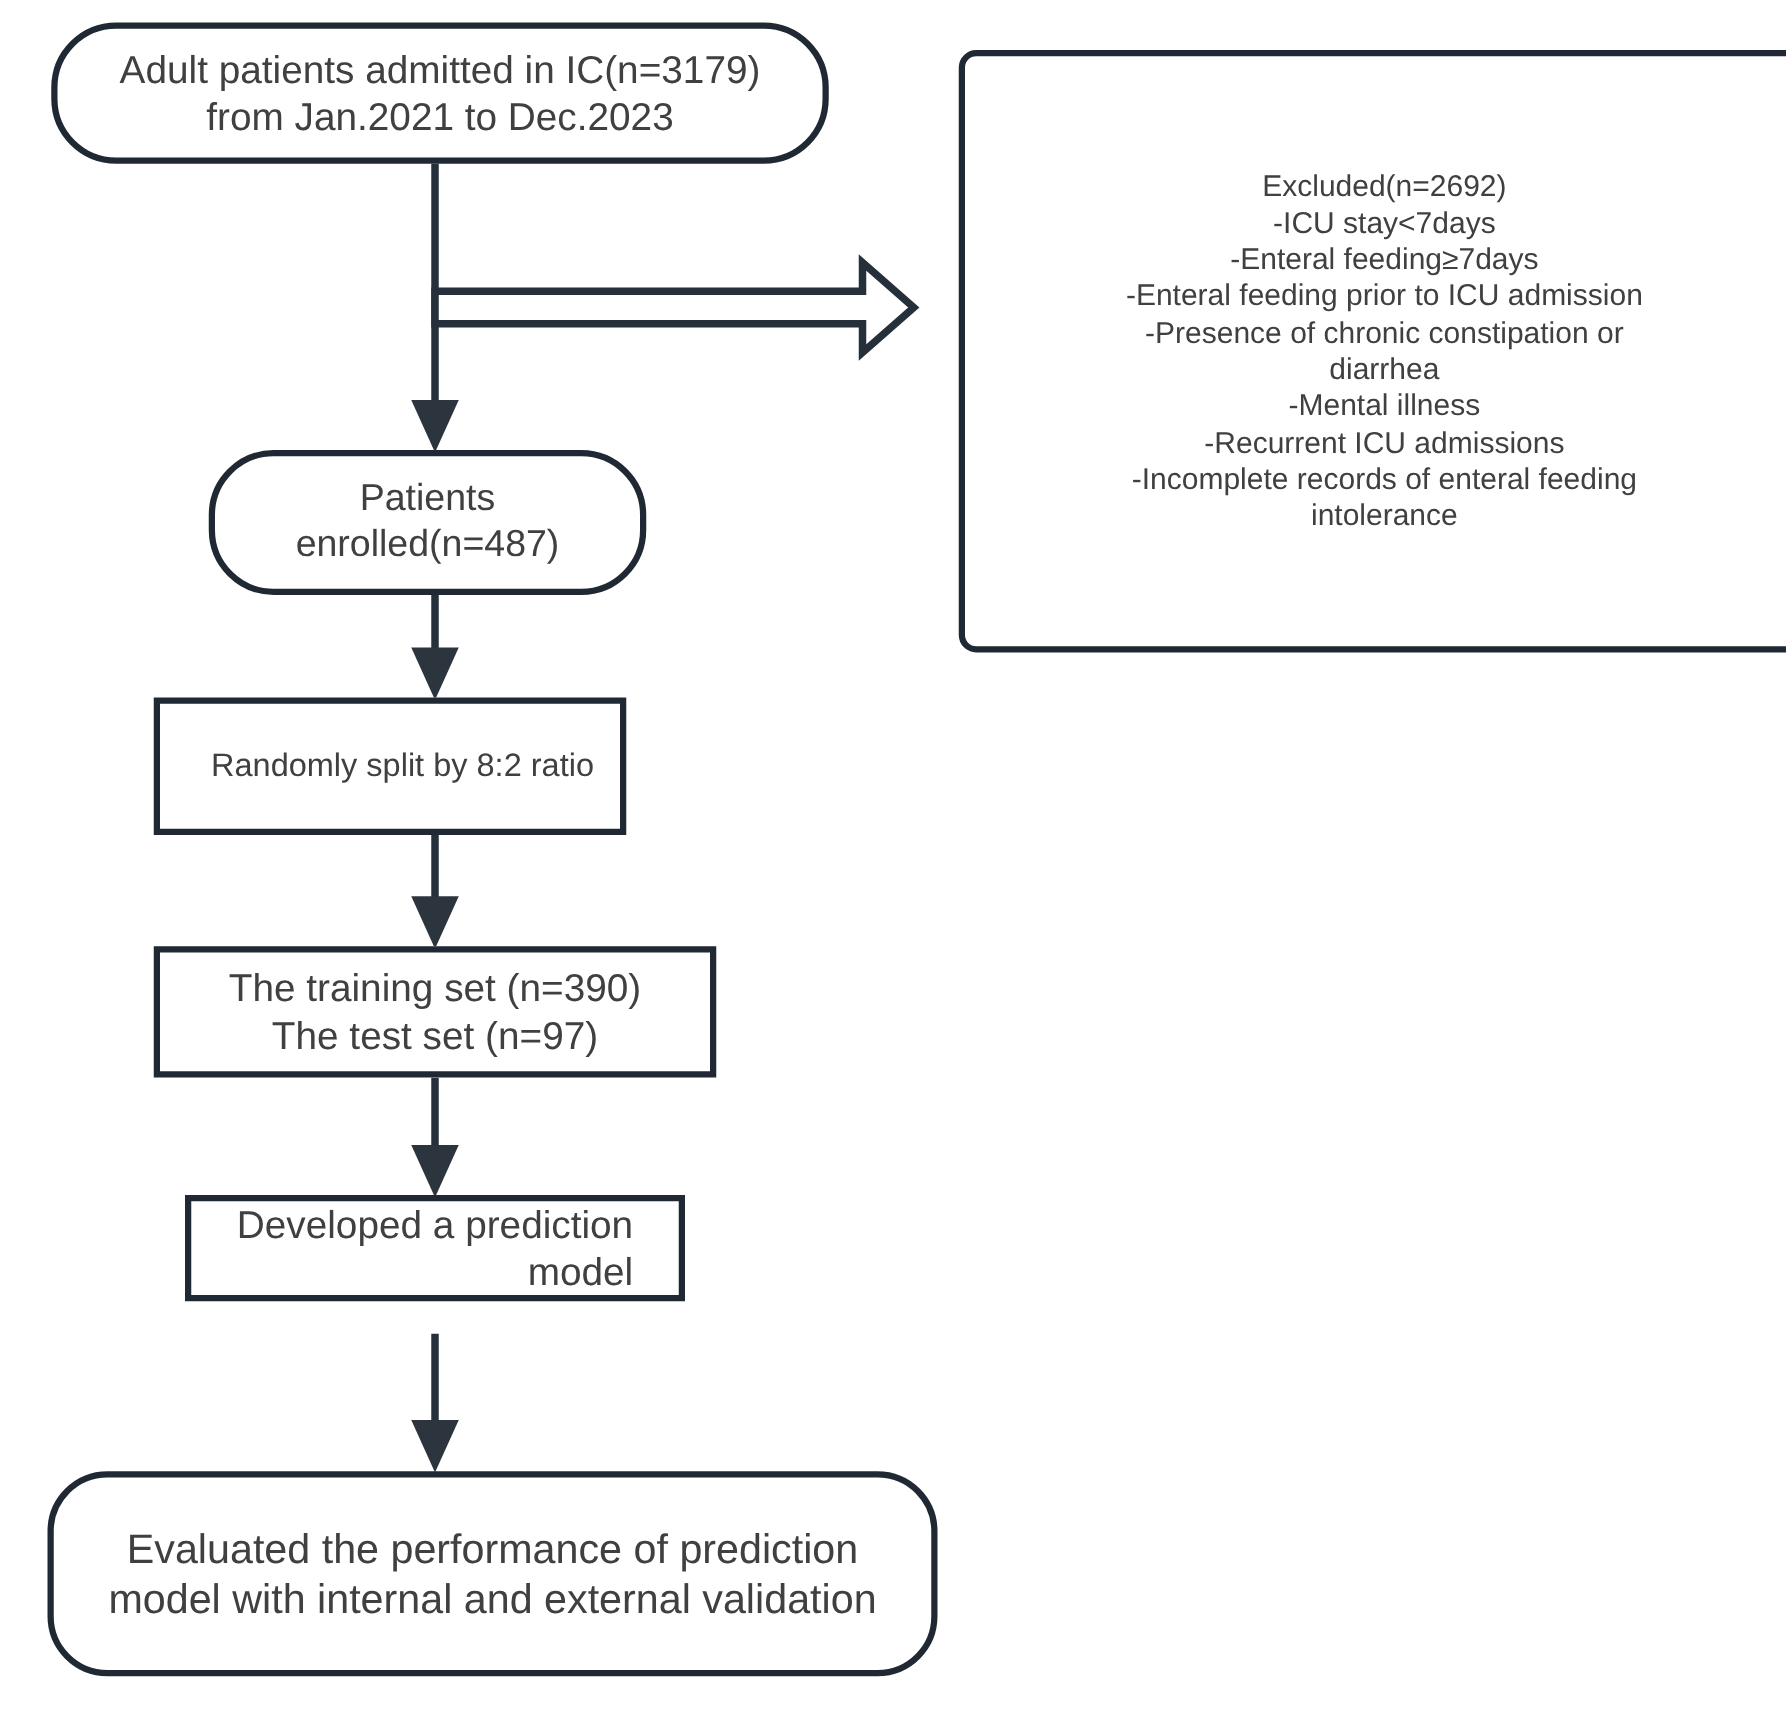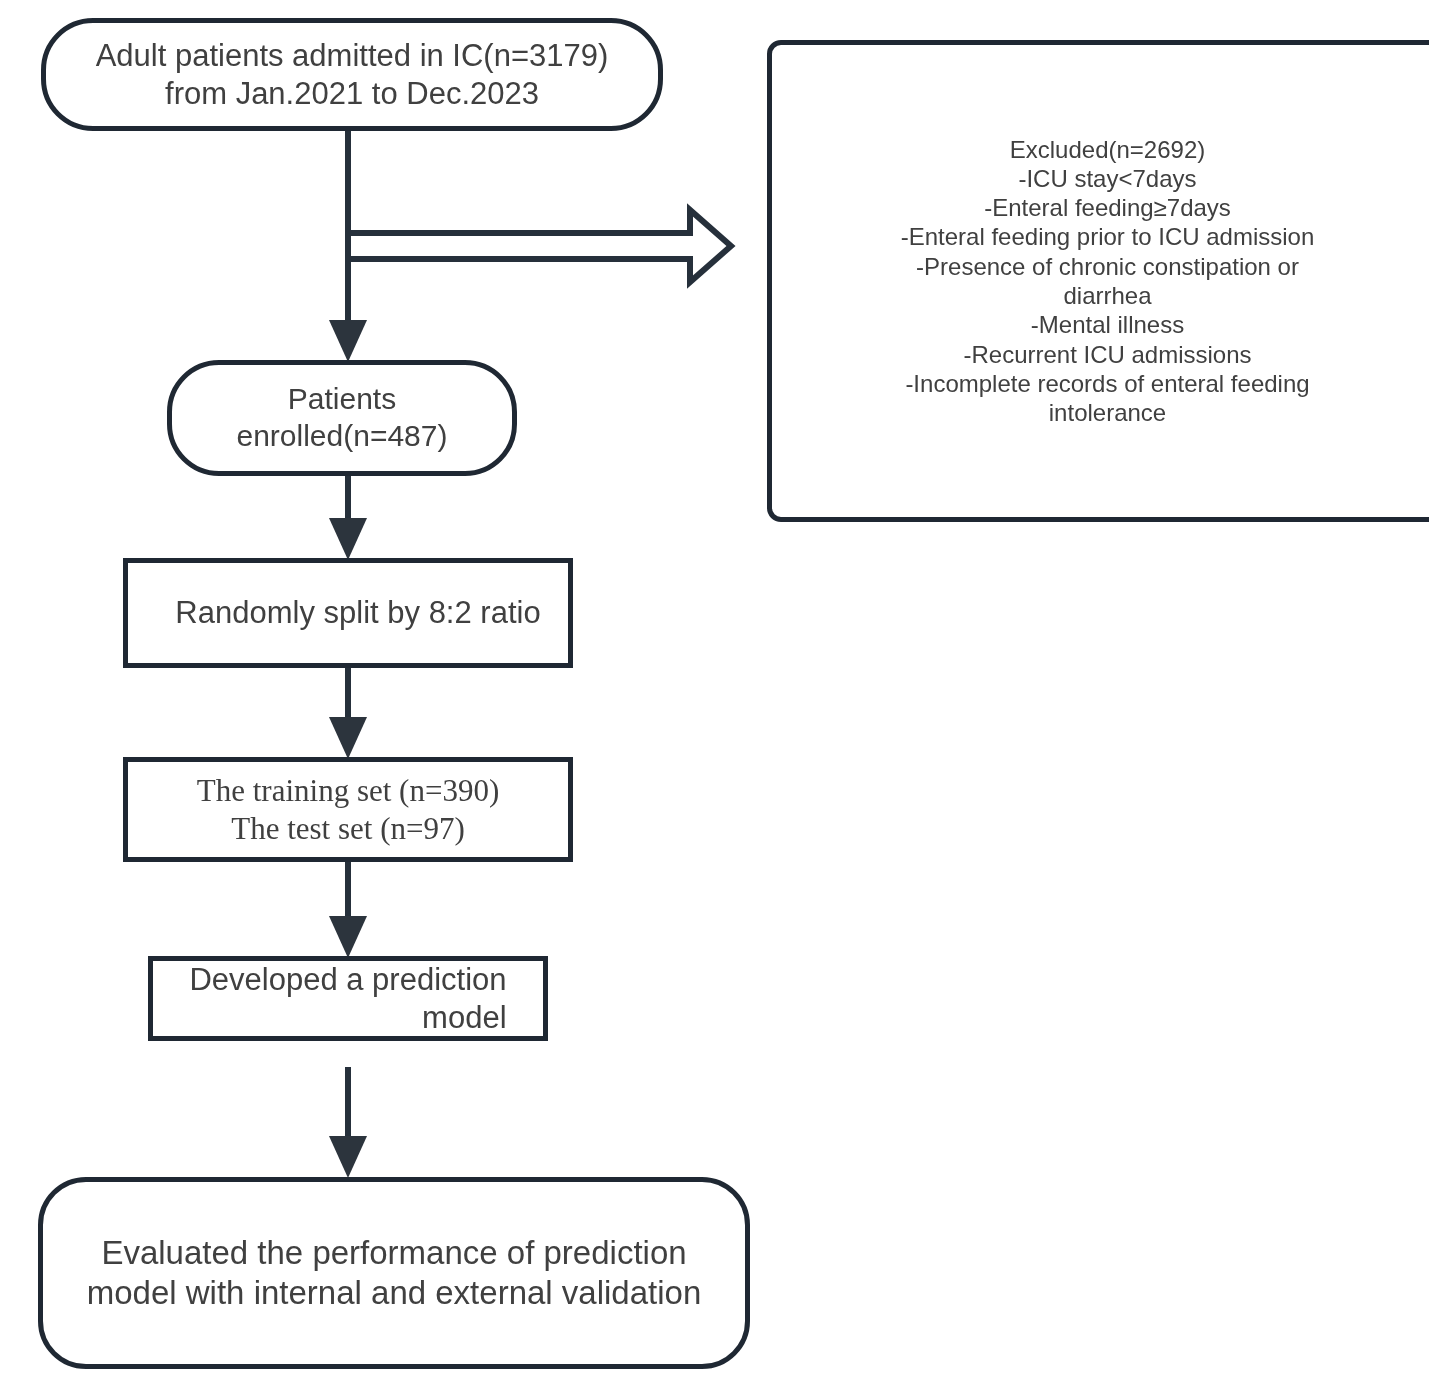--- a/index.html
+++ b/index.html
@@ -52,36 +52,35 @@
   #node-excluded {
     left: 767px; top: 40px;   width: 681px; height: 482px;
     font-size: 24px;
     padding: 6px 14px;
   }
   #node-enrolled {
     left: 167px; top: 360px;  width: 350px; height: 116px;
     font-size: 30px;
   }
   #node-split {
-    left: 123px; top: 558px;  width: 450px; height: 110px;
-    font-size: 31px;
+    left: 123px; top: 558px;  width: 378px; height: 110px;
+    font-size: 26px;
     padding-left: 20px;
   }
   #node-sets {
     left: 123px; top: 757px;  width: 450px; height: 105px;
     font-size: 31px;
-    font-family: Liberation Serif, serif;
   }
   #node-model {
     left: 148px; top: 956px;  width: 400px; height: 85px;
     font-size: 31px;
     text-align: right;
   }
   #node-evaluate {
-    left: 38px;  top: 1177px; width: 712px; height: 192px;
+    left: 38px;  top: 1177px; width: 712px; height: 164px;
     font-size: 33px;
     border-radius: 48px;
   }
 
   
   #connectors {
     position: absolute;
     left: 0; top: 0;
     width: 1429px; height: 1389px;
     pointer-events: none;

